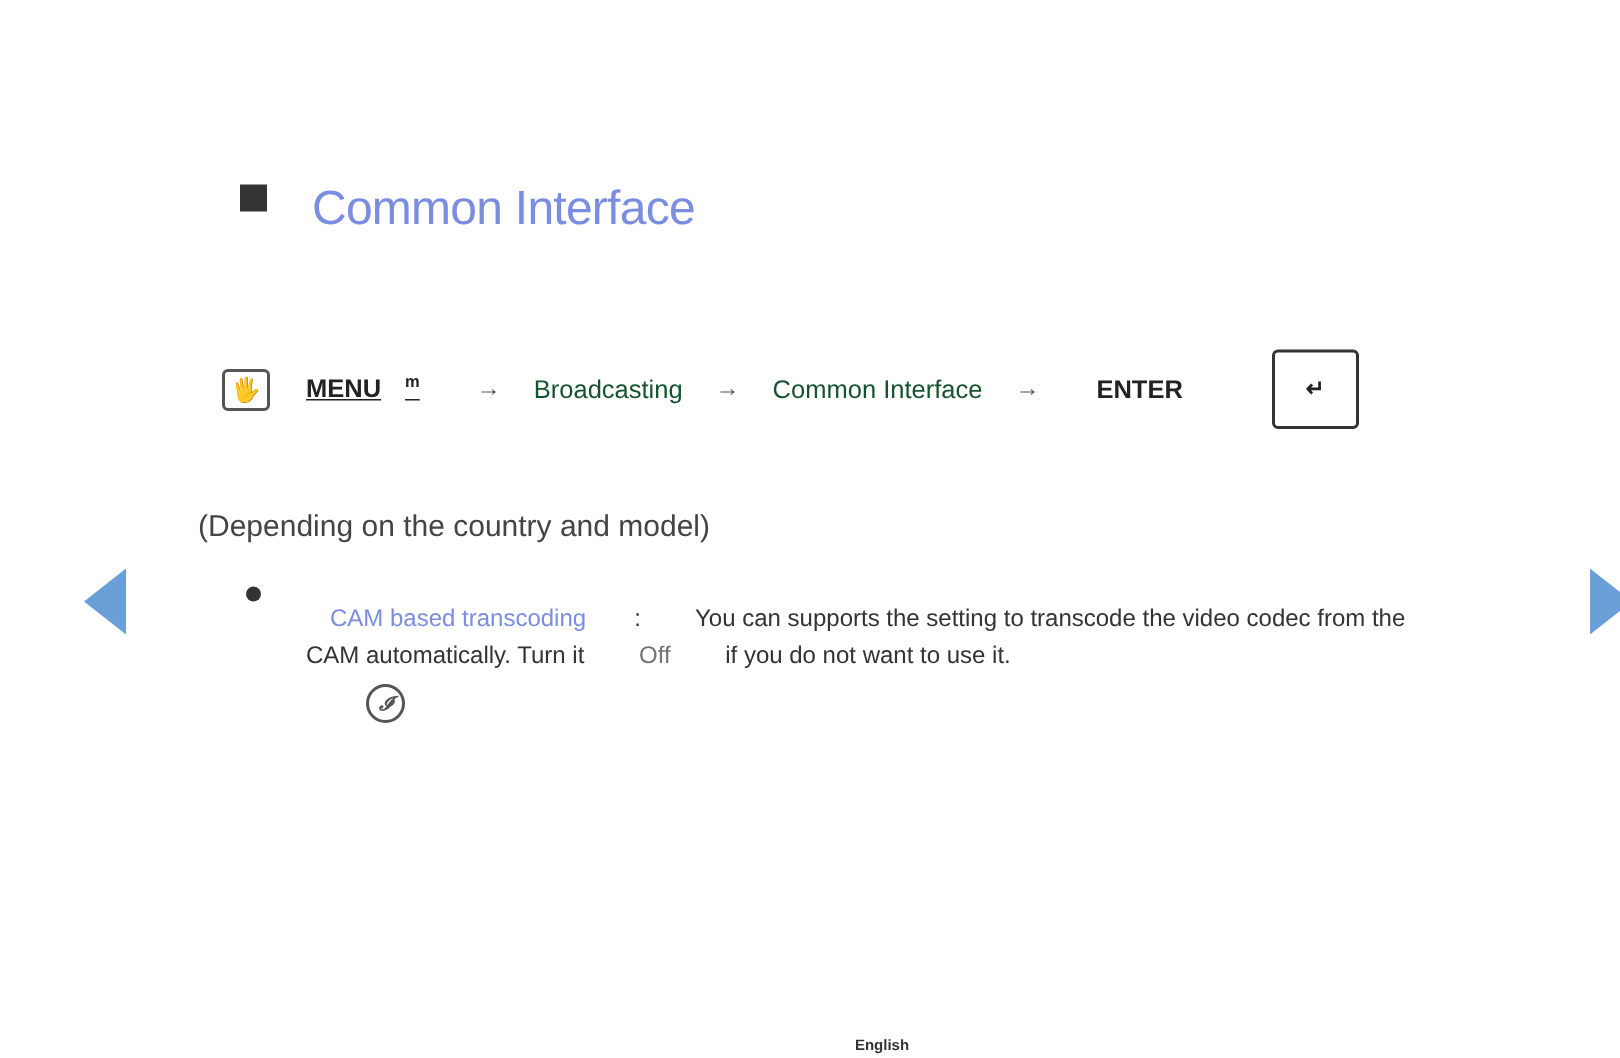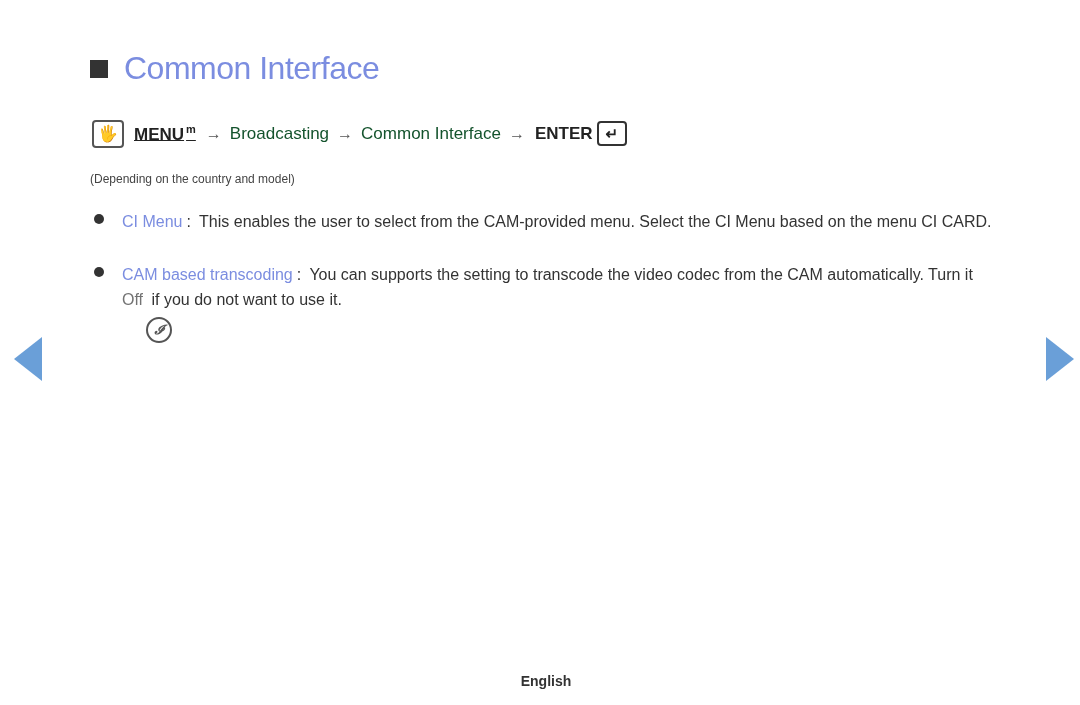--- a/index.html
+++ b/index.html
@@ -1,16 +1,16 @@
 <!DOCTYPE html>
 <html><head>
   <meta charset="utf-8">
   <style>
     * {
-      margin: 2px;
+      margin: 16px;
       padding: 0;
       box-sizing: border-box;
     }
 
     body {
       width: 1080px;
       height: 705px;
       background: #ffffff;
       font-family: 'Arial', sans-serif;
       font-size: 16px;
@@ -91,20 +91,21 @@
     .breadcrumb-link {
       color: #14532d;
     }
 
     .breadcrumb-enter {
       font-weight: 700;
       color: #222;
       font-size: 17px;
       display: inline-flex;
       align-items: center;
+      gap: 41px;
     }
 
     .enter-box {
       display: inline-flex;
       align-items: center;
       justify-content: center;
       border: 2px solid #333;
       border-radius: 4px;
       padding: 1px 5px;
       margin-left: 2px;
@@ -112,21 +113,21 @@
       line-height: 1;
     }
 
     .enter-arrow {
       font-size: 15px;
     }
 
     .subtitle {
       margin-left: 4px;
       margin-bottom: 22px;
-      font-size: 12px;
+      font-size: 20px;
       color: #444;
     }
 
     .bullet-list {
       list-style: none;
       margin-left: 4px;
     }
 
     .bullet-item {
       display: flex;
@@ -211,21 +212,21 @@
       border-bottom: 22px solid transparent;
       border-left: 28px solid #6a9fd8;
       cursor: pointer;
     }
 
     .footer-lang {
       position: absolute;
       bottom: 18px;
       left: 50%;
       transform: translateX(-50%);
-      font-size: 14px;
+      font-size: 10px;
       font-weight: 600;
       color: #333;
     }
   </style>
 </head>
 <body>
 
 <div class="main-content">
 
   <div class="page-title-row">
@@ -248,26 +249,20 @@
         <span class="enter-box">
           <span class="enter-arrow">↵</span>
         </span>
     </span>
   </div>
 
   <p class="subtitle">(Depending on the country and model)</p>
 
   <ul class="bullet-list">
 
-    <li class="bullet-item">
-      <div class="bullet-dot"></div>
-      <div class="bullet-content">
-        <span class="highlight-blue">CI Menu</span><span>:</span><span> This enables the user to select from the CAM-provided menu. Select the CI Menu based on the menu CI CARD.</span>
-      </div>
-    </li>
 
     <li class="bullet-item">
       <div class="bullet-dot"></div>
       <div class="bullet-content">
         <span class="highlight-blue">CAM based transcoding</span><span>:</span><span> You can supports the setting to transcode the video codec from the CAM automatically. Turn it </span><span class="highlight-blue-off">Off</span><span> if you do not want to use it.</span>
 
         
         <div class="note-row">
           <span class="note-icon">𝓘</span>
         </div>

